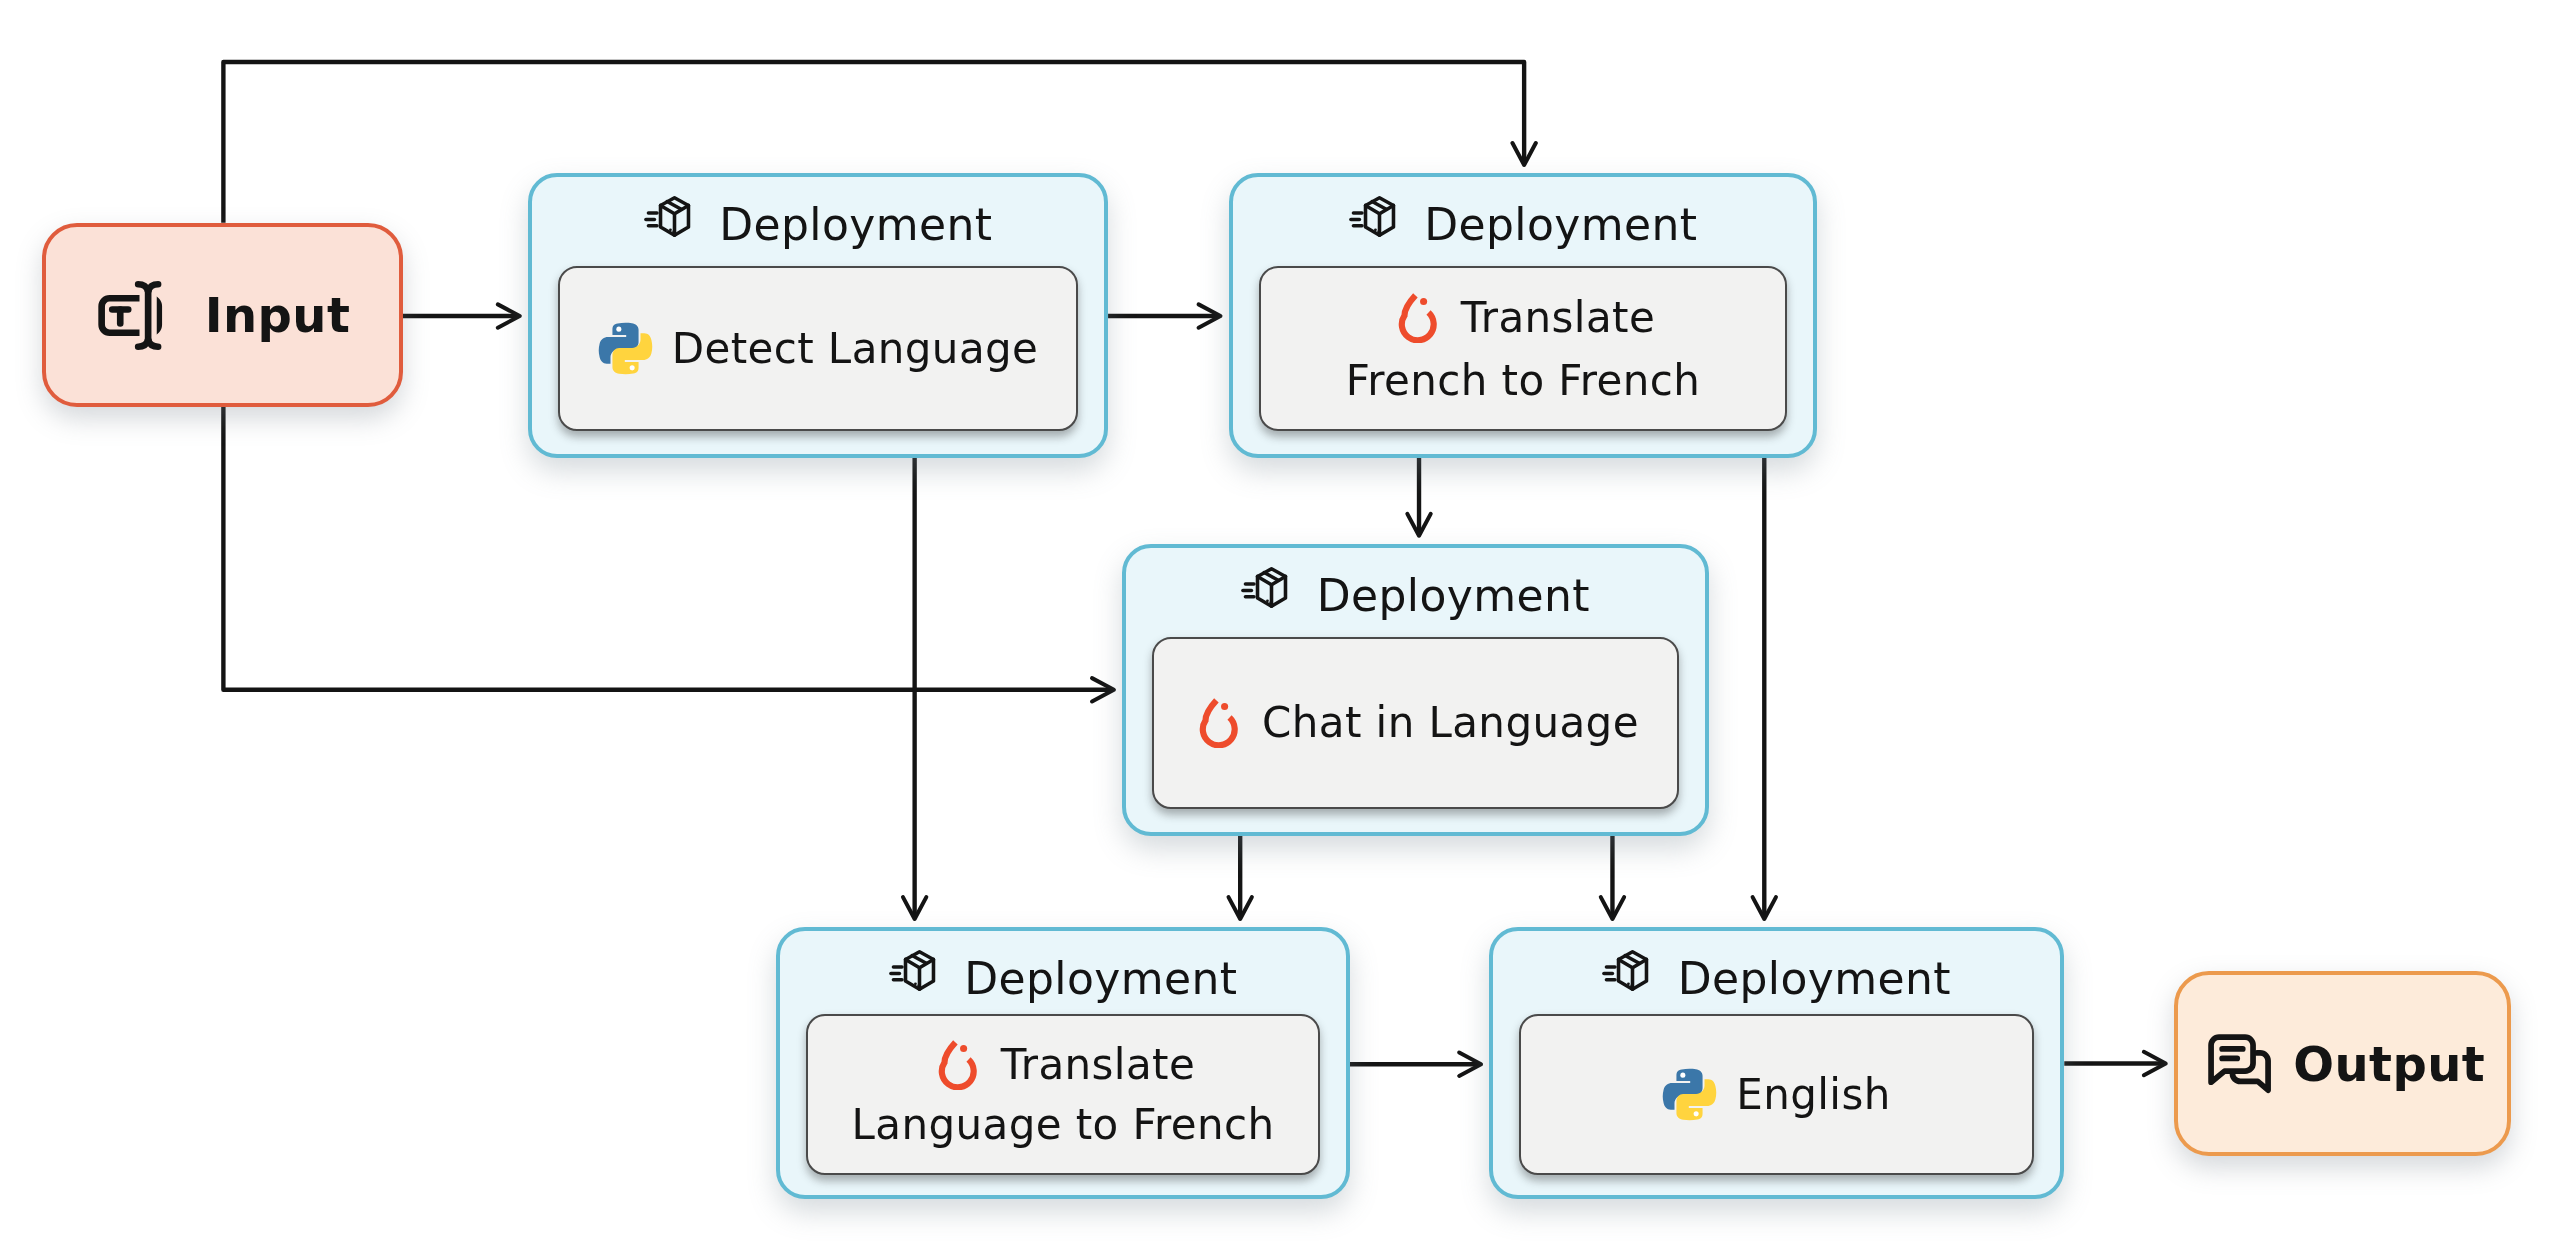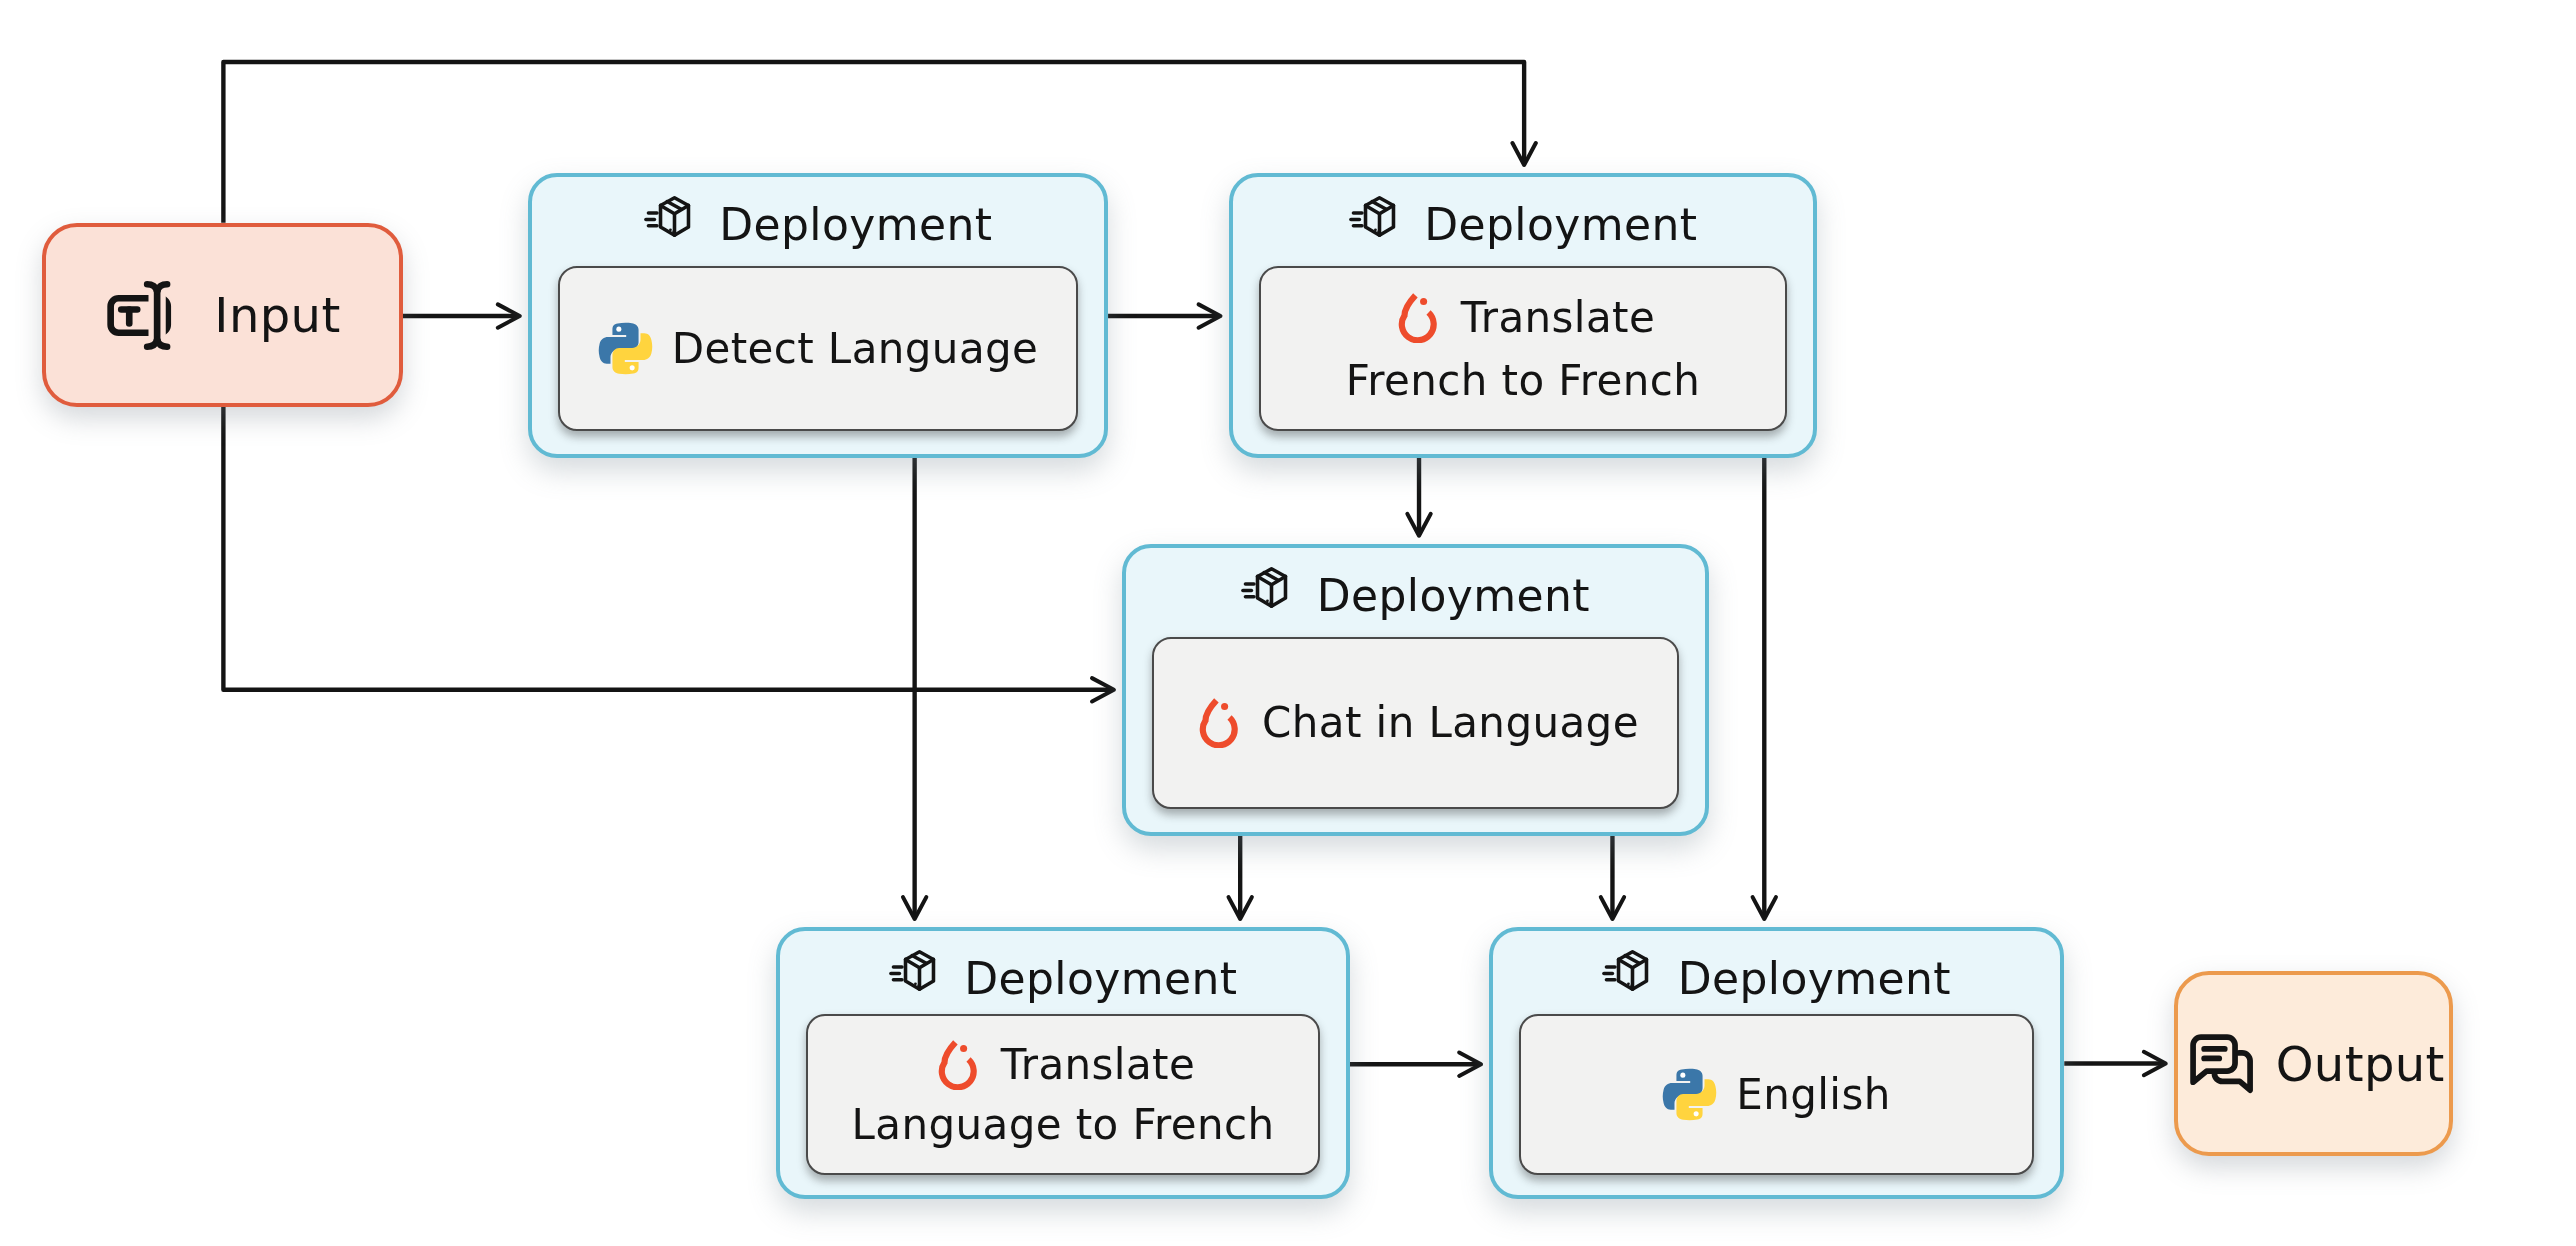--- a/index.html
+++ b/index.html
@@ -15,21 +15,21 @@
   .node{position:absolute;box-sizing:border-box;z-index:2;}
 
   
   .io{
     display:flex;align-items:center;justify-content:center;gap:25px;
     border-radius:35px;
     box-shadow:0 11.7px 26px rgba(120,130,140,.30);
   }
   .io-input{background:var(--input-fill,#FBE1D7);border:4.4px solid var(--input-border,#E05C3D);}
   .io-output{background:var(--output-fill,#FDEBDA);border:4.4px solid var(--output-border,#EC9A4D);}
-  .io-label{font-size:48px;font-weight:400;letter-spacing:0.4px;}
+  .io-label{font-size:48px;font-weight:700;letter-spacing:0.4px;}
 
   
   .deploy{
     background:var(--deployment-fill,#E9F6FA);
     border:4.4px solid var(--deployment-border,#61BAD3);
     border-radius:29px;
     box-shadow:0 13px 28px rgba(120,135,145,.30);
     padding-left:44px;
   }
   .dep-head{
@@ -219,21 +219,21 @@
     <div class="op" style="top:83px;bottom:20.4px">
       <div class="op-row">
         <svg class="icon-python" viewBox="0 0 48 48">
             <use href="#ic-python"></use>
           </svg>
         <span class="op-label">English</span>
       </div>
     </div>
   </section>
 
-  <div class="node io io-output" style="left:2174px;top:971px;width:279px;height:185px;gap:17.5px">
+  <div class="node io io-output" style="left:2174px;top:971px;width:337px;height:185px;gap:17.5px">
     <svg class="icon-output" viewBox="0 0 48 48">
         <use href="#ic-output"></use>
       </svg>
     <span class="io-label">Output</span>
   </div>
 
 </div>
 
 
 </body></html>

